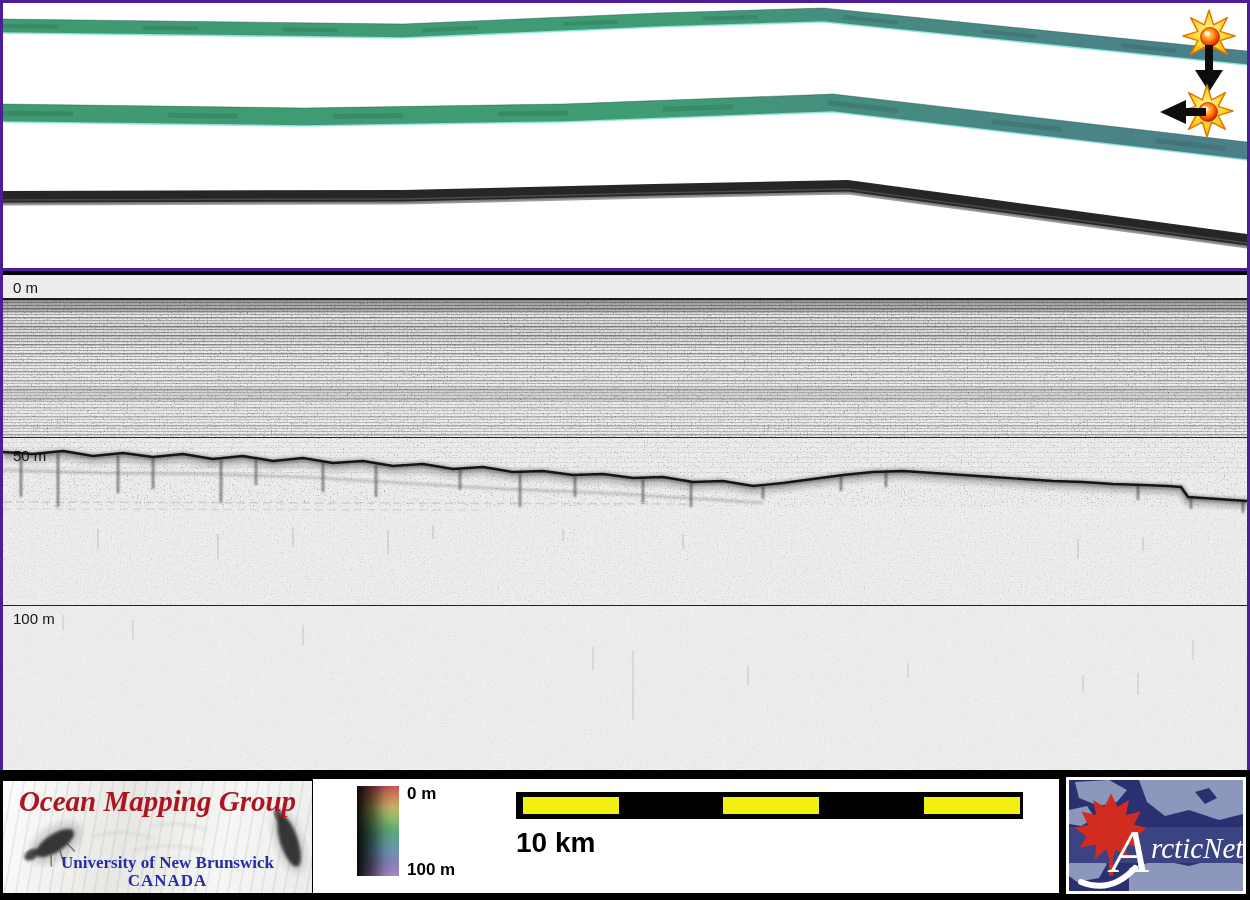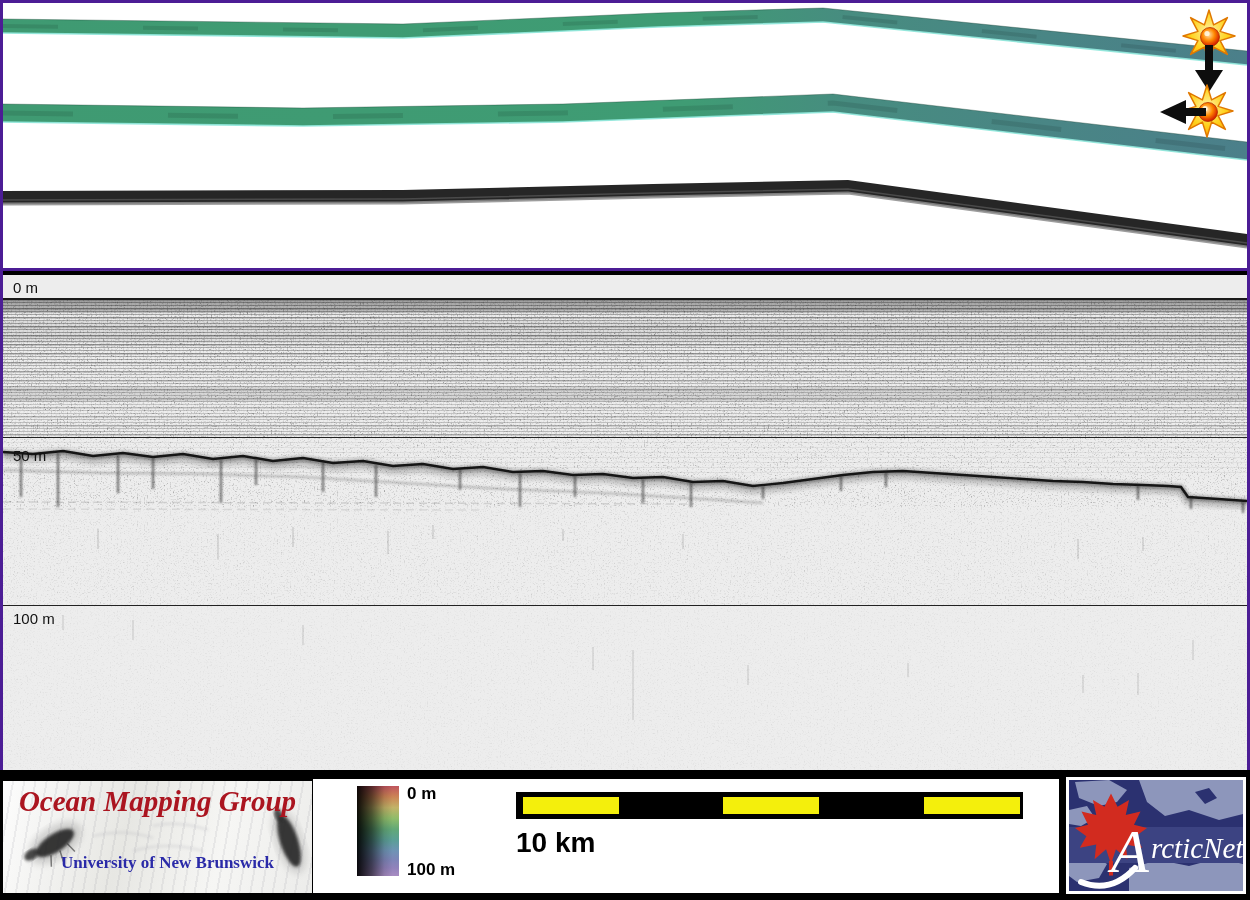--- a/index.html
+++ b/index.html
@@ -212,20 +212,21 @@
           <ellipse rx="34" ry="14" fill="#888" opacity="0.30" filter="url(#lb2)"></ellipse>
           <ellipse rx="27" ry="9" fill="#1e1e1e" opacity="0.85" filter="url(#lb)"></ellipse>
           <ellipse cx="-28" cy="2" rx="7" ry="4" fill="#2a2a2a" opacity="0.8" filter="url(#lb)"></ellipse>
         </g>
         <g stroke="#9a9aa5" opacity="0.25" filter="url(#lb)">
           <path d="M90,55 q30,-8 60,2 M130,70 q35,-10 70,0 M150,45 q25,-6 55,4" fill="none" stroke-width="2"></path>
         </g>
       </svg>
       <div id="omgtitle">Ocean Mapping Group</div>
       <div id="omguni">University of New Brunswick</div>
+      <div id="omgcan">CANADA</div>
     </div>
 
     <div id="ruler">
       <div id="cbar"></div>
       <div id="cbtop" class="cblab">0 m</div>
       <div id="cbbot" class="cblab">100 m</div>
       <div id="sbar">
         <div id="ys1" class="yseg"></div>
         <div id="ys2" class="yseg"></div>
         <div id="ys3" class="yseg"></div>

